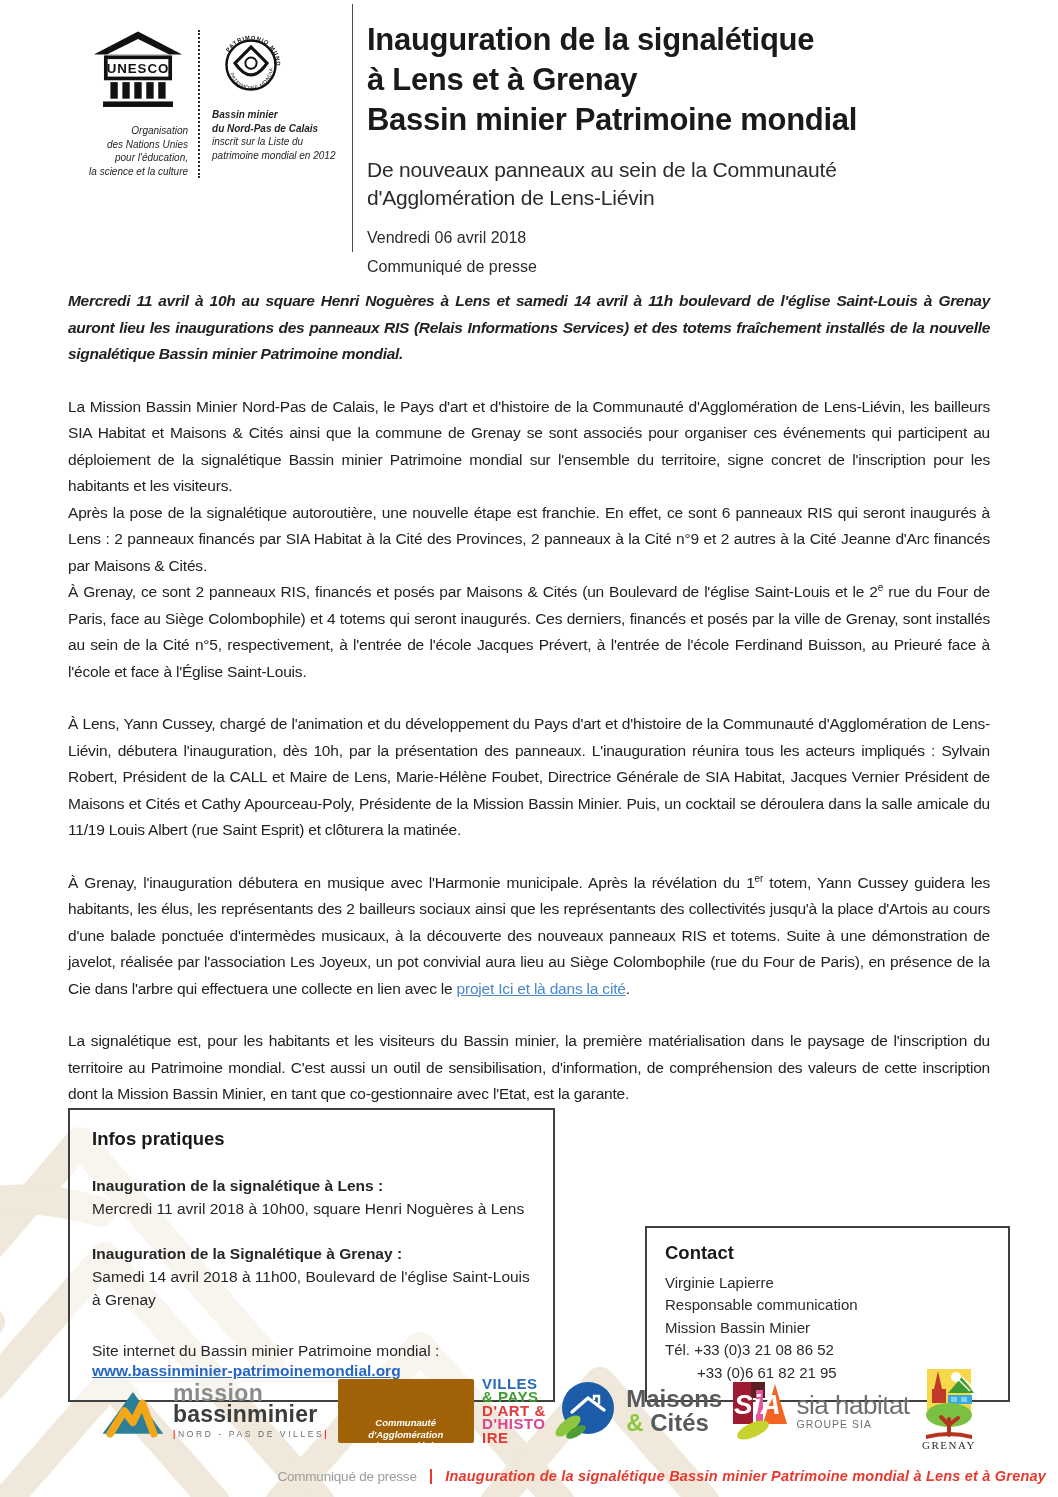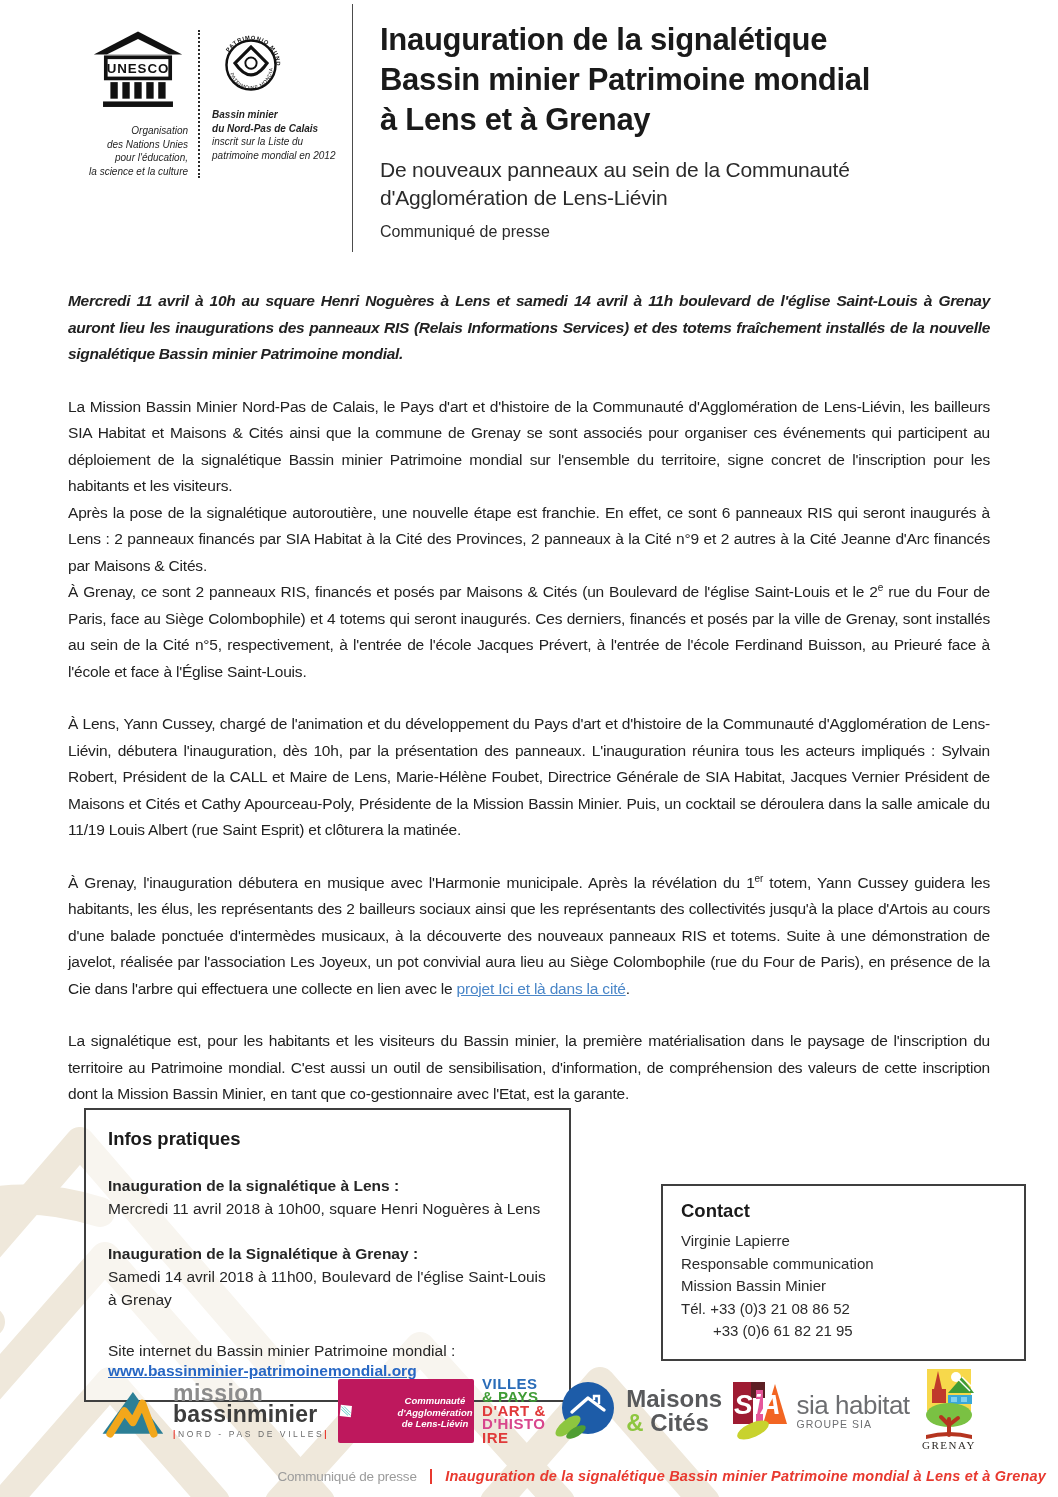--- a/index.html
+++ b/index.html
@@ -15,54 +15,54 @@
   .header { position:relative; padding:22px 68px 0 68px; height:288px; }
   .header-rule { position:absolute; left:352px; top:4px; width:1px; height:248px; background:#4c4c4c; }
   .logo-block { position:absolute; left:88px; top:30px; width:250px; display:flex; }
   .logo-col-left { width:118px; padding-right:10px; }
   .logo-col-right { width:150px; padding-left:12px; border-left:2px dotted #2b2b2b; }
   .unesco-svg { display:block; margin:0 auto 10px auto; }
   .wh-svg { display:block; margin:0 0 8px 6px; }
   .caption { font-size:10px; line-height:13.5px; color:#1f1f1f;font-style:italic; }
   .caption.right { text-align:right; }
   .caption .b { font-weight:bold; }
-  .title-block { position:absolute; left:380px; top:20px; width:640px; }
+  .title-block { position:absolute; left:367px; top:20px; width:640px; }
   .doc-title { font-size:31px; line-height:40px; font-weight:bold; color:#1a1a1a; letter-spacing:-0.3px; }
   .doc-subtitle { margin-top:16px; font-size:21px; line-height:28px; color:#2b2b2b; width:590px; letter-spacing:-0.2px; }
   .doc-date { margin-top:17px; font-size:16px; color:#2b2b2b; }
   .doc-type { margin-top:11px; font-size:16px; color:#2b2b2b; }
   
   .body-text { position:relative; margin:0 68px; width:922px; font-size:15.5px; line-height:26.5px; letter-spacing:-0.2px; color:#222; }
   .body-text p, .body-text .pline { text-align:justify; }
   .intro { font-style:italic; font-weight:bold; letter-spacing:-0.3px; margin-bottom:26px; }
   .pblock { margin-bottom:26px; }
   .link { color:#4a86c8; text-decoration:underline; cursor:pointer; }
   sup { font-size:10px; line-height:0; }
   
-  .boxes { position:absolute; left:84px; top:1108px; width:942px; display:flex; align-items:center; }
+  .boxes { position:absolute; left:68px; top:1108px; width:942px; display:flex; align-items:flex-end; }
   .infos-box { width:487px; border:2px solid #3f3f3f; padding:18px 22px 20px 22px; background:rgba(255,255,255,0.55); }
   .infos-title { font-size:18.5px; font-weight:bold; color:#1a1a1a; margin-bottom:24px; }
   .infos-item-title { font-size:15.5px; font-weight:bold; line-height:23px; }
   .infos-item-text { font-size:15.5px; line-height:23px; margin-bottom:22px; }
   .infos-site-label { font-size:15.5px; line-height:23px; margin-top:28px; }
   .infos-site-link { display:inline-block; font-size:15.5px; font-weight:bold; color:#2767c4; text-decoration:underline; cursor:pointer; }
   .contact-box { width:365px; border:2px solid #3f3f3f; padding:14px 34px 16px 18px; margin-left:90px; margin-top:35px; }
   .contact-title { font-size:18.5px; font-weight:bold; color:#1a1a1a; margin-bottom:8px; }
   .contact-line { font-size:15px; line-height:22.5px; color:#2b2b2b; }
   .contact-line.indent { padding-left:32px; }
   
   .footer-logos { position:absolute; left:0; top:1358px; width:1058px; height:105px;
     display:flex; align-items:center; justify-content:space-between; padding:0 78px 0 95px; }
   .flogo { display:flex; align-items:center; }
   .mbm-text { margin-left:6px; }
   .mbm-l1 { font-size:23px; font-weight:bold; color:#8c8c8c; line-height:20px; letter-spacing:0.5px; }
   .mbm-l2 { font-size:23px; font-weight:bold; color:#3c3c3c; line-height:23px; letter-spacing:0.2px; }
   .mbm-l3 { font-size:8.5px; color:#6b6b6b; letter-spacing:2.6px; margin-top:3px; }
   .mbm-l3 .rp { color:#e8392f; font-weight:bold; }
-  .call-box { width:136px; height:64px; background:#be185d; border-radius:2px; display:flex; flex-direction:row;
+  .call-box { width:136px; height:64px; background:#a16207; border-radius:2px; display:flex; flex-direction:column;
     align-items:center; justify-content:center; color:#fff; text-align:center;gap:44px; }
   .call-text { font-size:9.5px; font-weight:bold; line-height:11.5px; margin-top:4px; font-style:italic; }
   .vp-box { font-weight:bold; font-size:15px; line-height:13.5px; letter-spacing:0.5px; text-align:left; }
   .vp-1 { color:#2a6cb8; } .vp-2 { color:#3f9c35; } .vp-3 { color:#e03a3a; }
   .vp-4 { color:#d8468c; } .vp-5 { color:#e03a3a; }
   .mc-text { margin-left:8px; }
   .mc-l1 { font-size:24px; font-weight:bold; color:#58595b; line-height:24px; }
   .mc-l2 { font-size:24px; font-weight:bold; color:#58595b; line-height:24px; }
   .mc-l2 .amp { color:#8dc63f; }
   .sia-text { margin-left:8px; }
@@ -138,24 +138,25 @@
           <div class="b">du Nord-Pas de Calais</div>
           <div>inscrit sur la Liste du</div>
           <div>patrimoine mondial en 2012</div>
         </div>
       </div>
     </div>
 
     <div class="title-block">
       <div class="doc-title">
         <div>Inauguration de la signalétique</div>
+        <div>à Lens et à Grenay</div>
         <div>Bassin minier Patrimoine mondial</div>
-        <div>à Lens et à Grenay</div>
       </div>
       <div class="doc-subtitle">De nouveaux panneaux au sein de la Communauté d'Agglomération de Lens-Liévin</div>
+      <div class="doc-date">Vendredi 06 avril 2018</div>
       <div class="doc-type">Communiqué de presse</div>
     </div>
   </div>
 
   <div class="body-text">
     <p class="intro">Mercredi 11 avril à 10h au square Henri Noguères à Lens et samedi 14 avril à 11h boulevard de l'église Saint-Louis à Grenay auront lieu les inaugurations des panneaux RIS (Relais Informations Services) et des totems fraîchement installés de la nouvelle signalétique Bassin minier Patrimoine mondial.</p>
 
     <div class="pblock">
       <div class="pline">La Mission Bassin Minier Nord-Pas de Calais, le Pays d'art et d'histoire de la Communauté d'Agglomération de Lens-Liévin, les bailleurs SIA Habitat et Maisons &amp; Cités ainsi que la commune de Grenay se sont associés pour organiser ces événements qui participent au déploiement de la signalétique Bassin minier Patrimoine mondial sur l'ensemble du territoire, signe concret de l'inscription pour les habitants et les visiteurs.</div>
       <div class="pline">Après la pose de la signalétique autoroutière, une nouvelle étape est franchie. En effet, ce sont 6 panneaux RIS qui seront inaugurés à Lens : 2 panneaux financés par SIA Habitat à la Cité des Provinces, 2 panneaux à la Cité n°9 et 2 autres à la Cité Jeanne d'Arc financés par Maisons &amp; Cités.</div>

